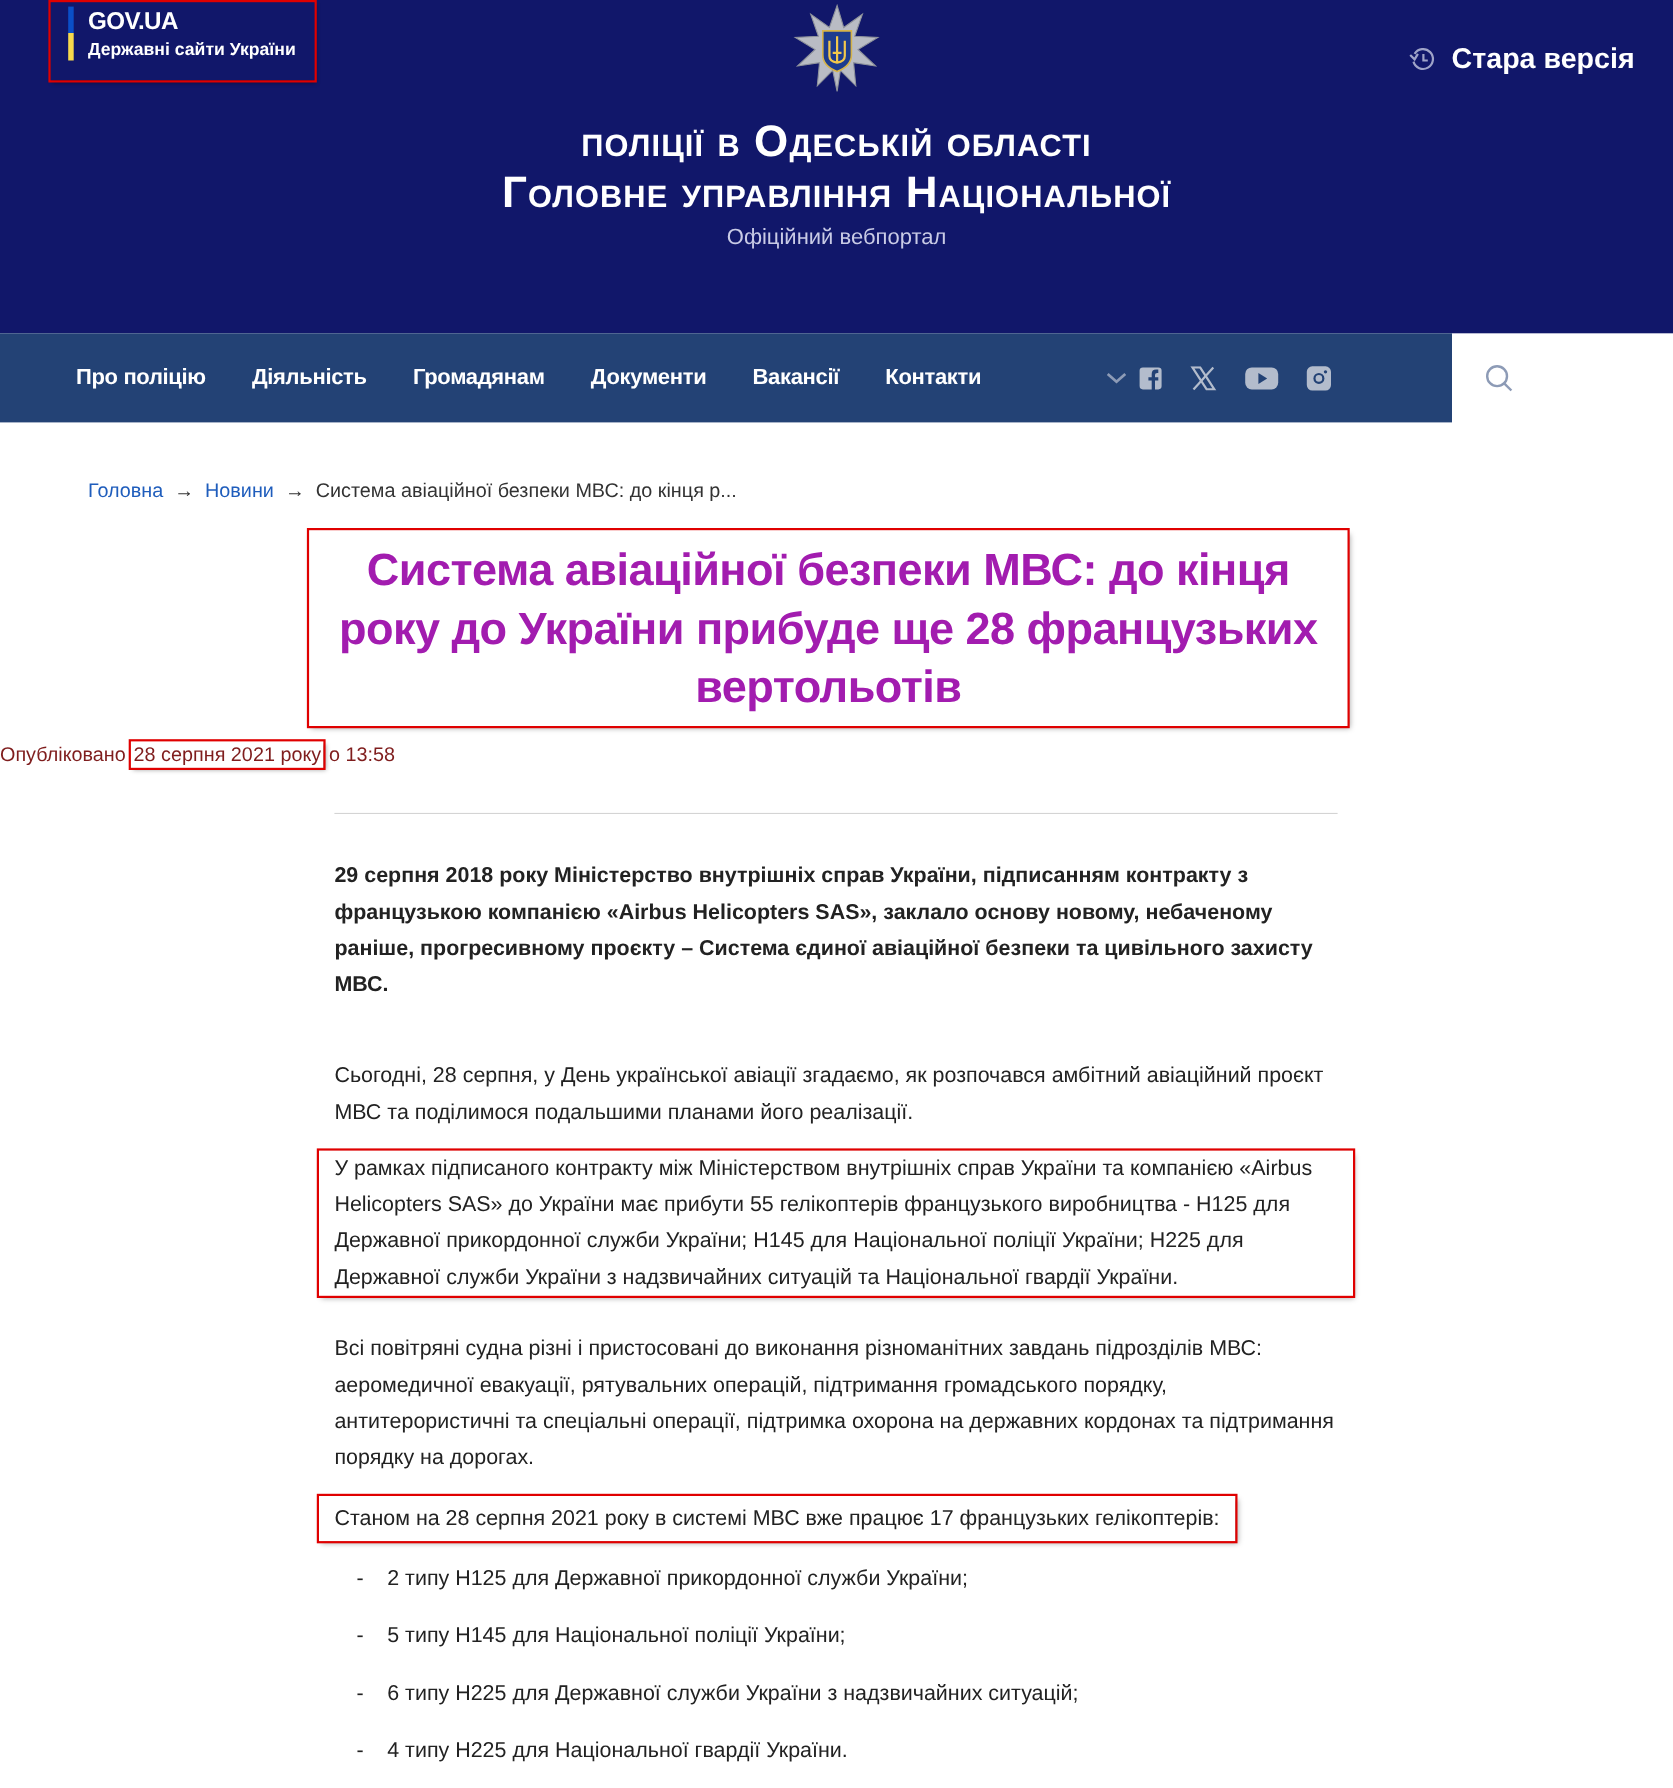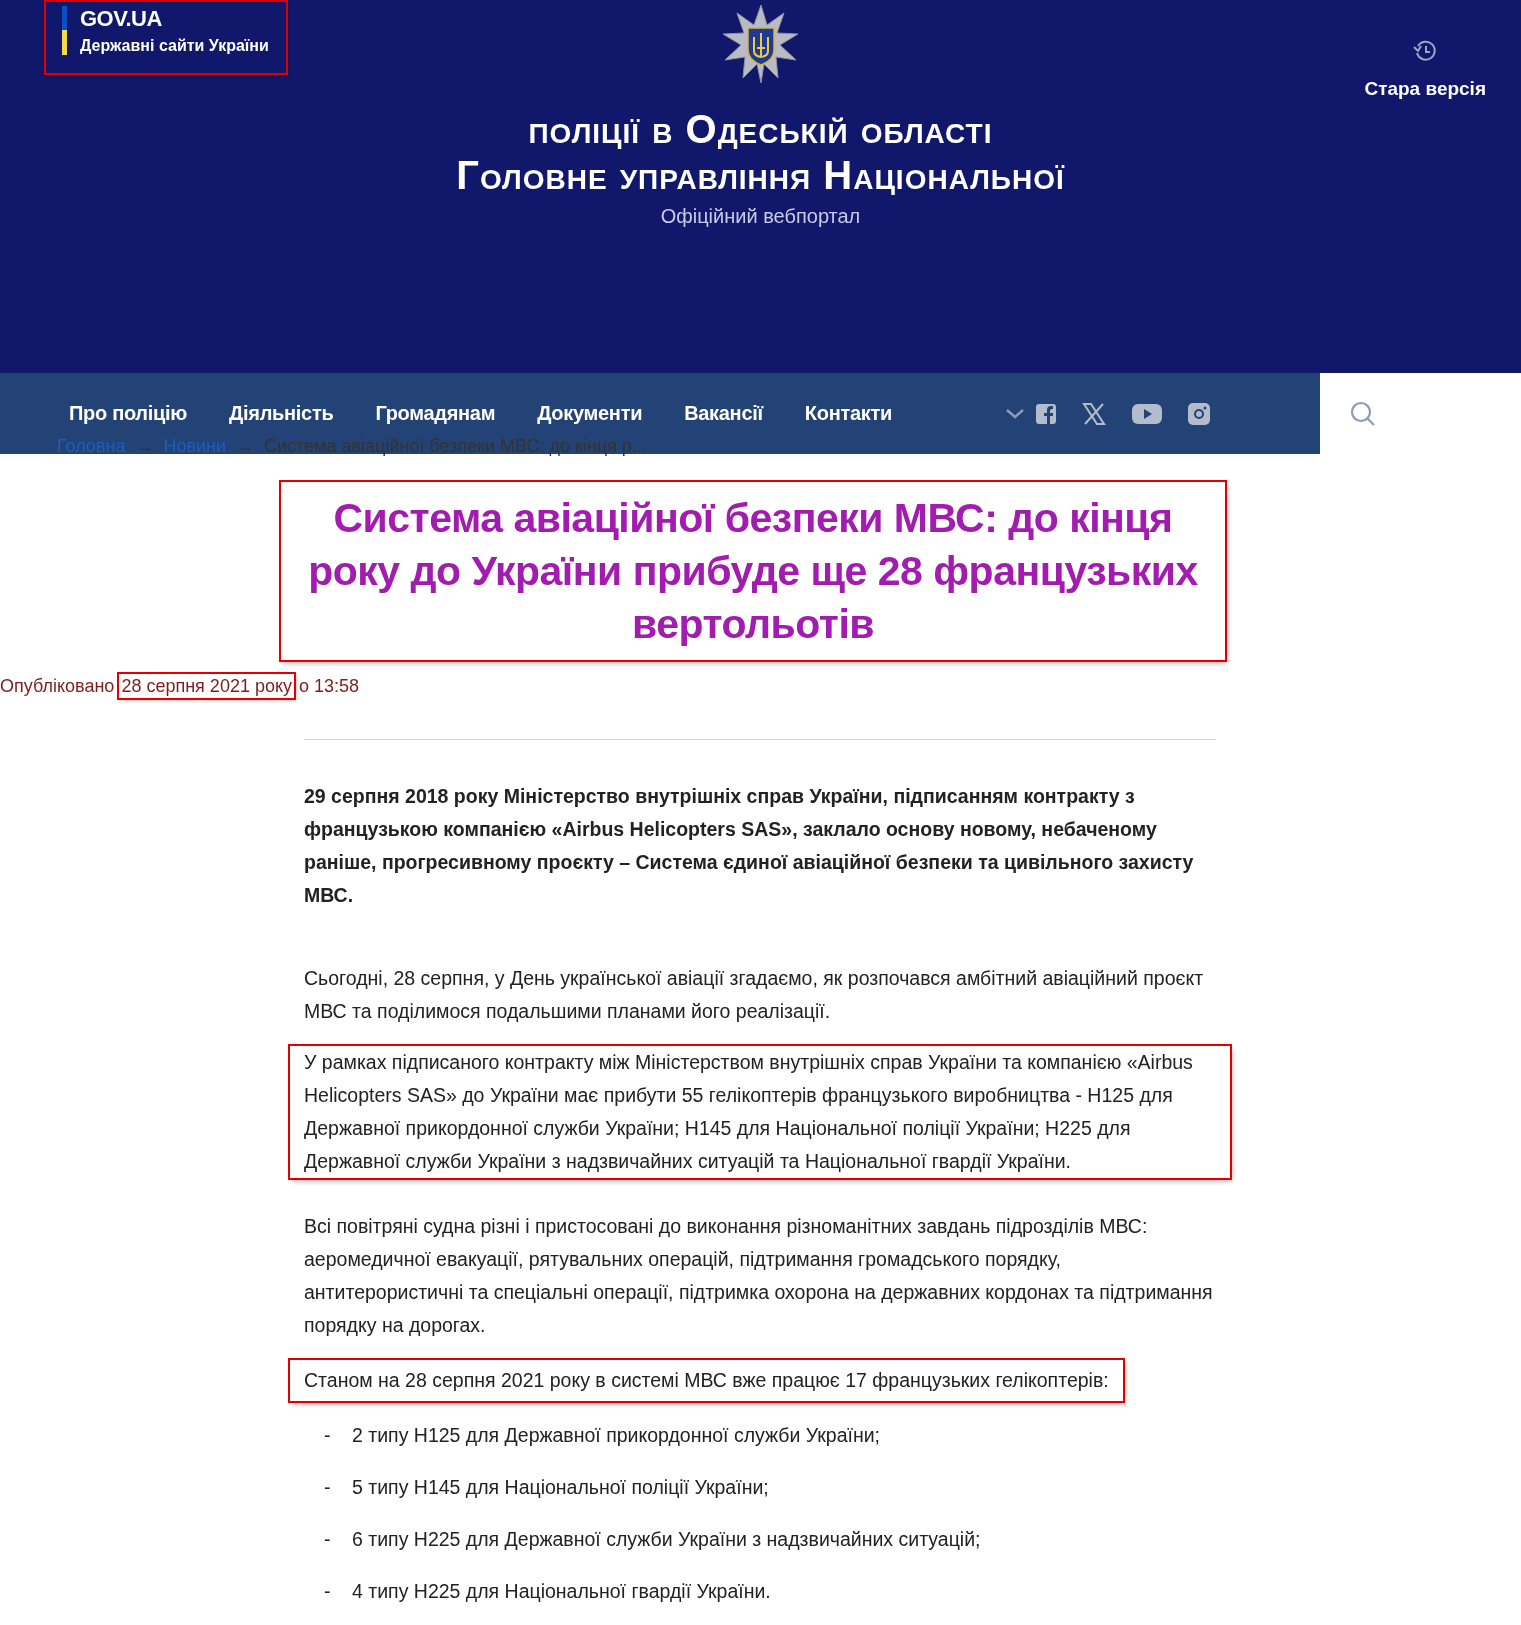--- a/index.html
+++ b/index.html
@@ -1,45 +1,45 @@
 <!DOCTYPE html>
 <html><head>
   <meta charset="utf-8">
   <style>
     * { box-sizing: border-box; margin: 0; padding: 0; }
     html, body { width: 1521px; background: #ffffff; }
     body { font-family: "Liberation Sans", "DejaVu Sans", sans-serif; color: #1a1a1a; overflow-x: hidden; }
 
     
-    .header { position: relative; width: 1521px; height: 373px; background: #11176a; }
+    .header { position: relative; width: 1521px; height: 303px; background: #11176a; }
     .govua { position: absolute; left: 46px; top: 2px; width: 240px; height: 71px; outline: 2px solid #e00000; box-shadow: 1px 2px 4px rgba(0,0,0,0.4); }
     .govua .flag { position: absolute; left: 16px; top: 4px; width: 5px; height: 49px; }
     .govua .flag .blue { height: 24px; background: #0a4fc8; }
     .govua .flag .yellow { height: 25px; background: #f7d94c; }
     .govua .brand { position: absolute; left: 34px; top: 4px; color: #fff; font-weight: 700; font-size: 22px; letter-spacing: -0.5px; }
     .govua .sub { position: absolute; left: 34px; top: 35px; color: #fff; font-size: 16px; font-weight: 600; }
 
     .emblem { position: absolute; left: 720px; top: 3px; width: 82px; height: 82px; }
 
-    .old-version { position: absolute; right: 35px; top: 38px; display: flex; align-items: center; gap: 14px; color: #fff; font-weight: 700; font-size: 19px; flex-direction: column; }
+    .old-version { position: absolute; right: 35px; top: 38px; display: flex; align-items: center; gap: 14px; color: #fff; font-weight: 700; font-size: 26px; }
     .old-version svg { width: 26px; height: 26px; }
 
     .site-title { position: absolute; left: 0; right: 0; top: 106px; text-align: center; color: #fff; font-weight: 700; font-size: 40px; line-height: 46px; font-variant: small-caps; letter-spacing: 1px; }
     .site-sub { position: absolute; left: 0; right: 0; top: 205px; text-align: center; color: #c9cbe6; font-size: 20px; }
 
     
     .nav { position: relative; width: 1320px; height: 81px; background: #234275; }
     .nav-items { position: absolute; left: 69px; top: 0; height: 81px; display: flex; align-items: center; gap: 42px; }
     .nav-item { color: #fff; font-weight: 700; font-size: 20px; letter-spacing: -0.3px; cursor: pointer; }
     .social { position: absolute; left: 1005px; top: 0; height: 81px; display: flex; align-items: center; gap: 24px; }
     .social .ic { display: flex; align-items: center; justify-content: center; }
     .search { position: absolute; left: 1350px; top: 0; height: 81px; display: flex; align-items: center; gap: 10px; color: #fff; font-weight: 700; font-size: 20px; }
 
     
-    .breadcrumb { position: absolute; left: 57px; top: 436px; font-size: 18px; display: flex; gap: 10px; align-items: center; color: #333; }
+    .breadcrumb { position: absolute; left: 80px; top: 436px; font-size: 18px; display: flex; gap: 10px; align-items: center; color: #333; }
     .breadcrumb a { color: #1f5dbc; text-decoration: none; }
     .breadcrumb .arrow { color: #333; font-size: 18px; }
 
     
     .title-box { position: absolute; left: 281px; top: 482px; width: 944px; height: 178px; outline: 2px solid #e00000; box-shadow: 2px 3px 5px rgba(0,0,0,0.35); display: flex; align-items: center; justify-content: center; }
     .title-box h1 { text-align: center; font-size: 41px; line-height: 53px; font-weight: 700; color: #a21caf; letter-spacing: -0.5px; padding: 0 20px; }
 
     .published { position: absolute; left: 0; right: 0; top: 676px; text-align: left; font-size: 18px; color: #7f1d1d; }
     .published .date { outline: 2px solid #e00000; box-shadow: 2px 2px 4px rgba(0,0,0,0.35); padding: 2px 2px; }
 

